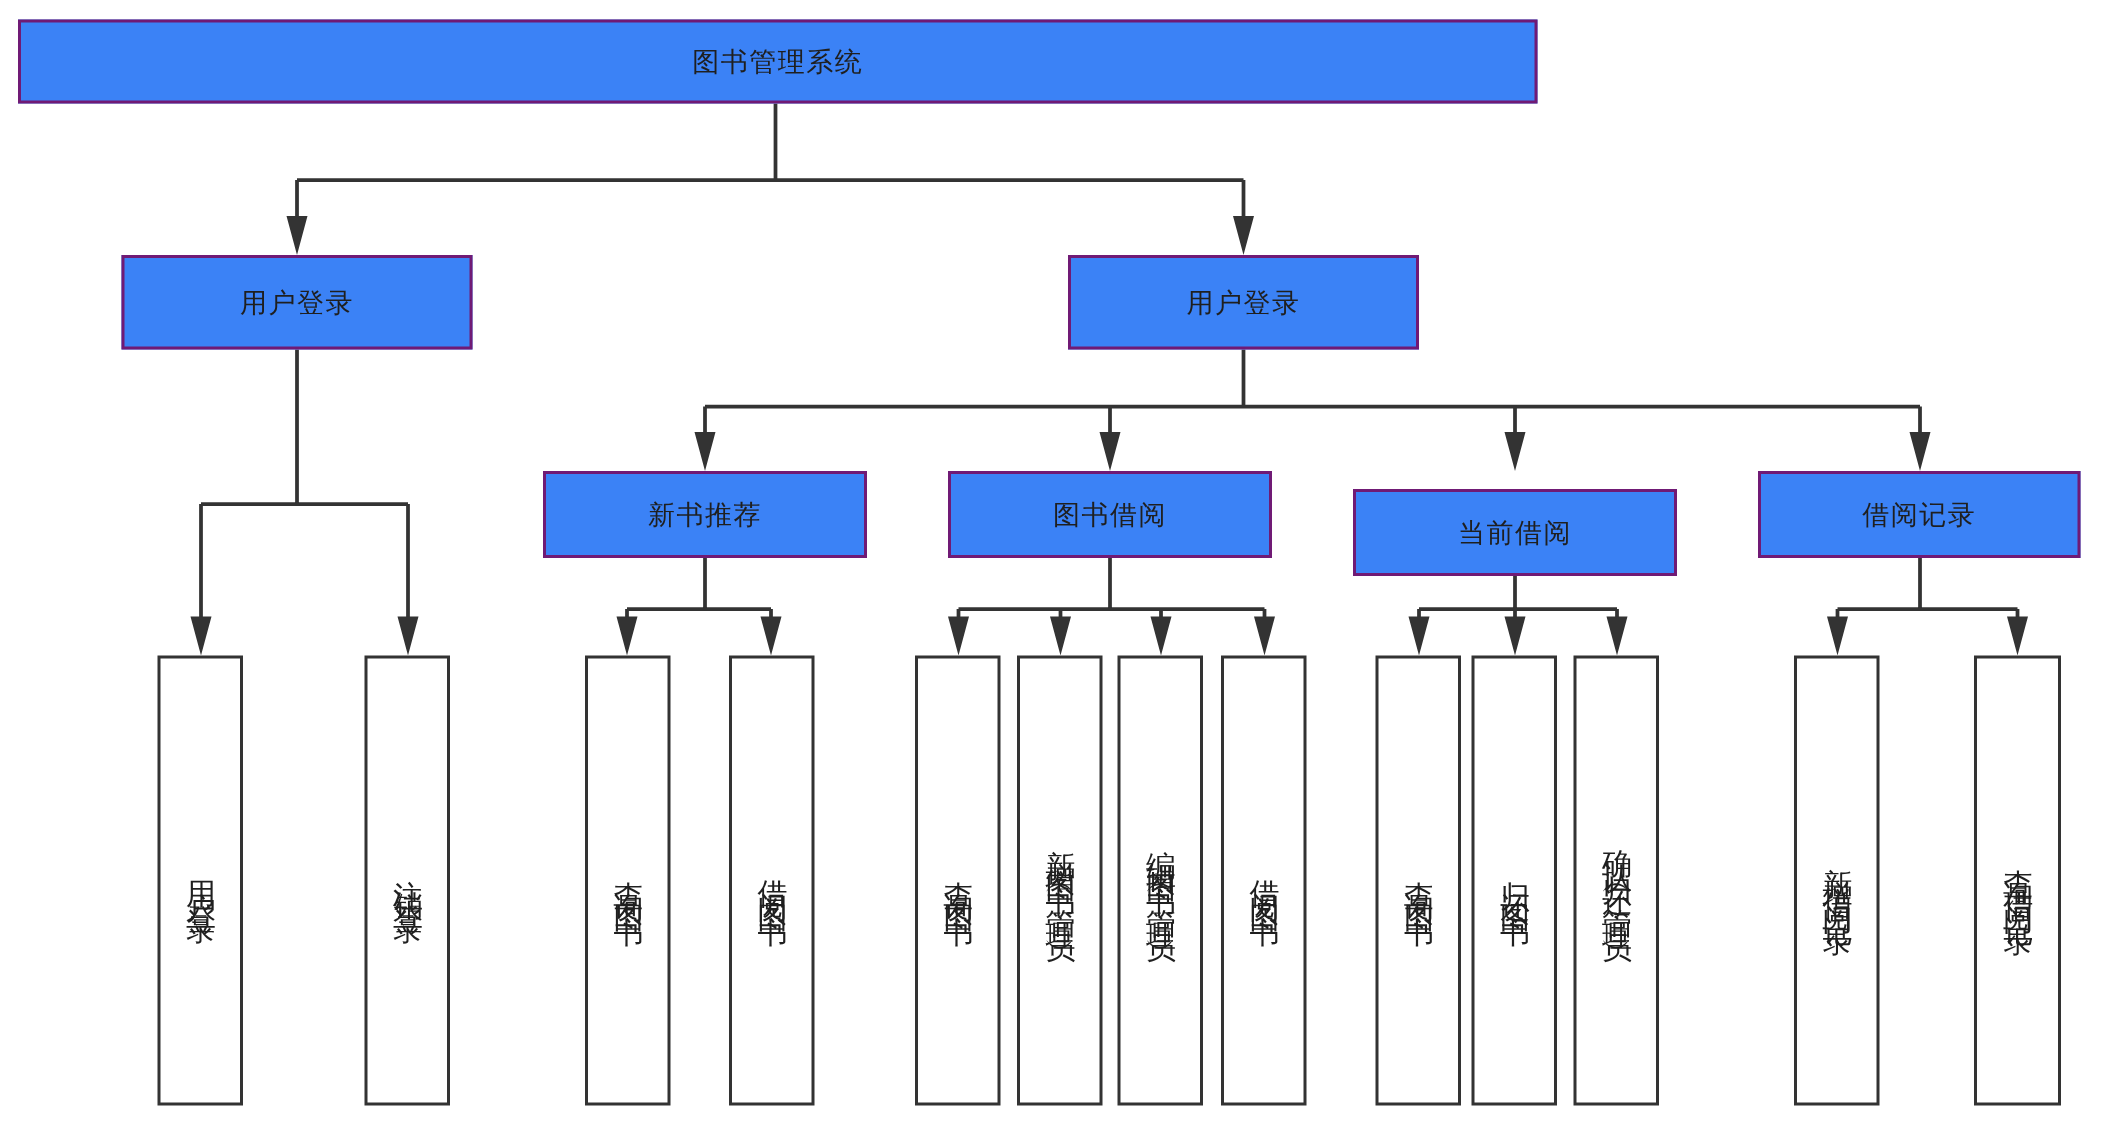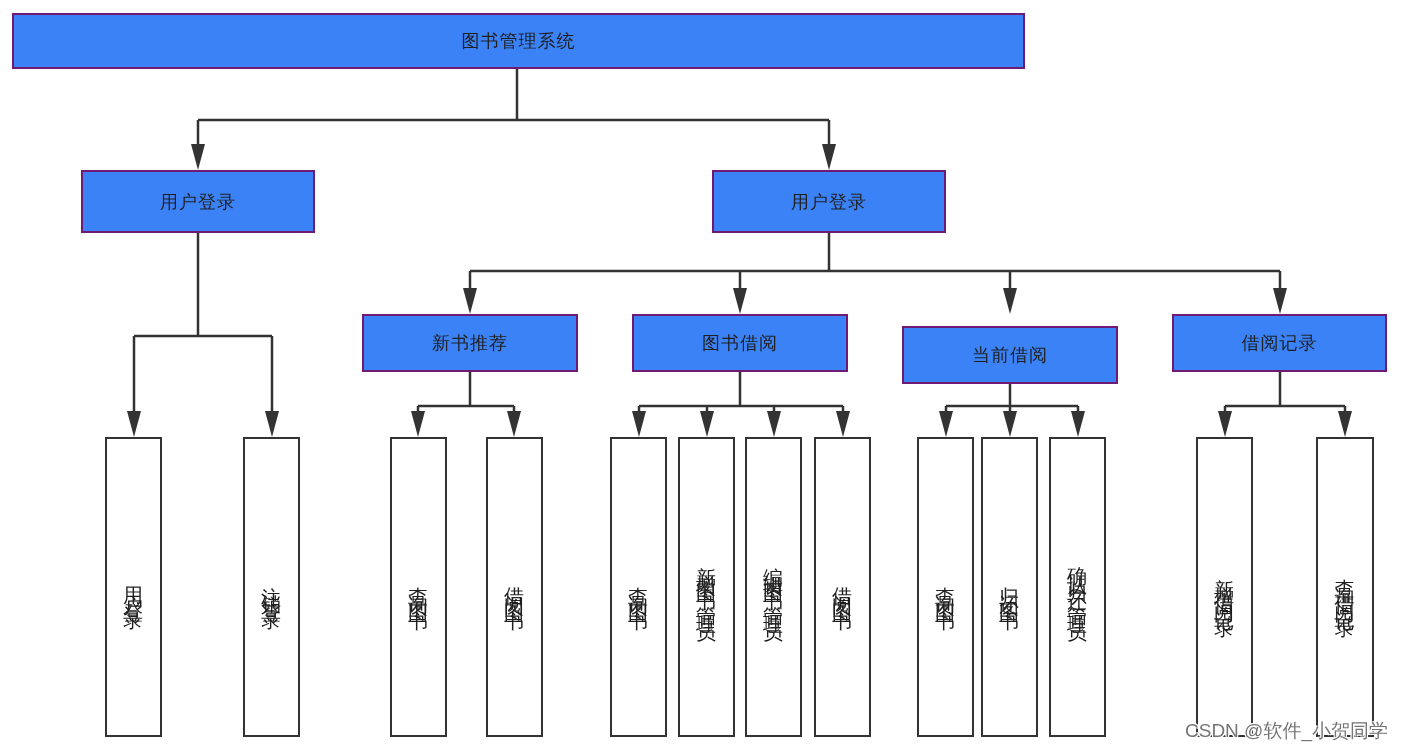--- a/index.html
+++ b/index.html
@@ -133,15 +133,14 @@
   <div class="vbox leaf l-bb-edit">编辑图书（管理员）</div>
   <div class="vbox leaf l-bb-borrow">借阅图书</div>
 
   <div class="vbox leaf l-cb-query">查询图书</div>
   <div class="vbox leaf l-cb-return">归还图书</div>
   <div class="vbox leaf l-cb-confirm">确认归还（管理员）</div>
 
   <div class="vbox leaf l-br-add">新增借阅记录</div>
   <div class="vbox leaf l-br-query">查询借阅记录</div>
 
-  <div id="watermark">CSDN @软件_小贺同学</div>
 
 </div>
 
 </body></html>

